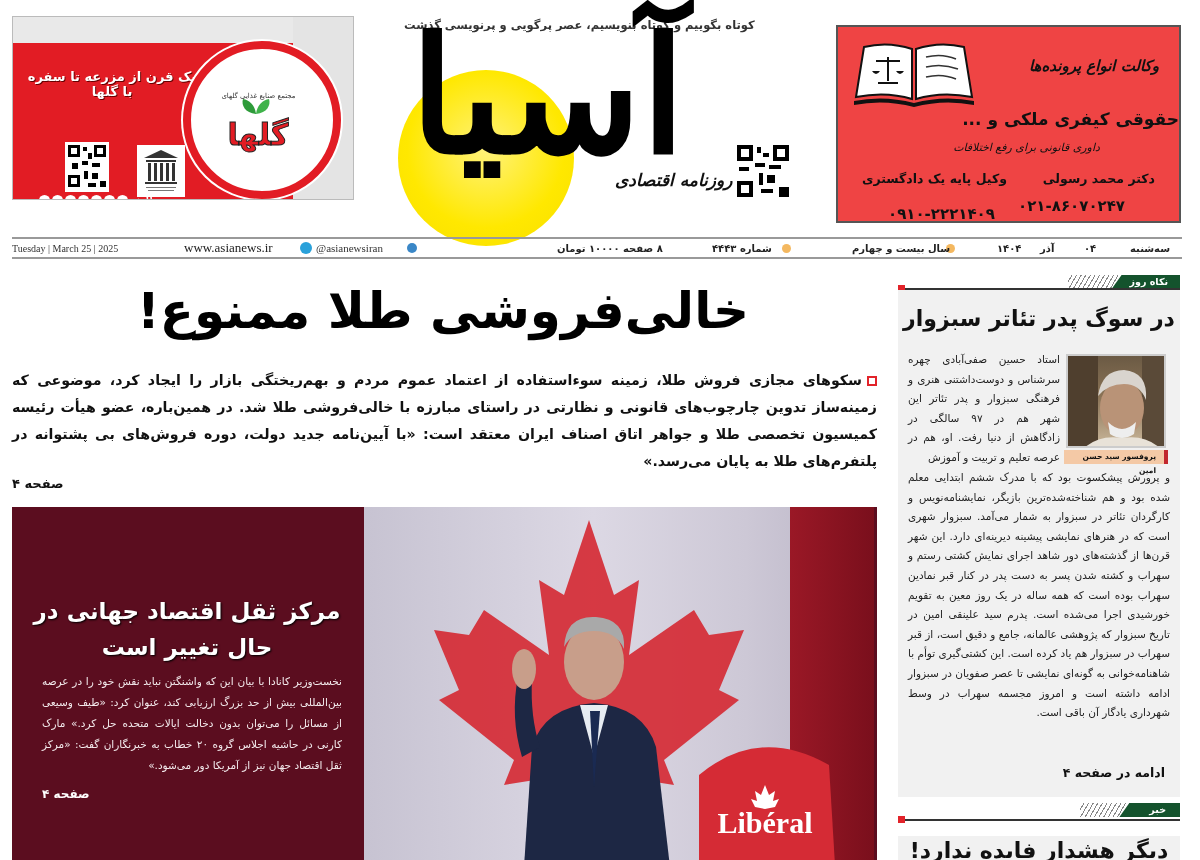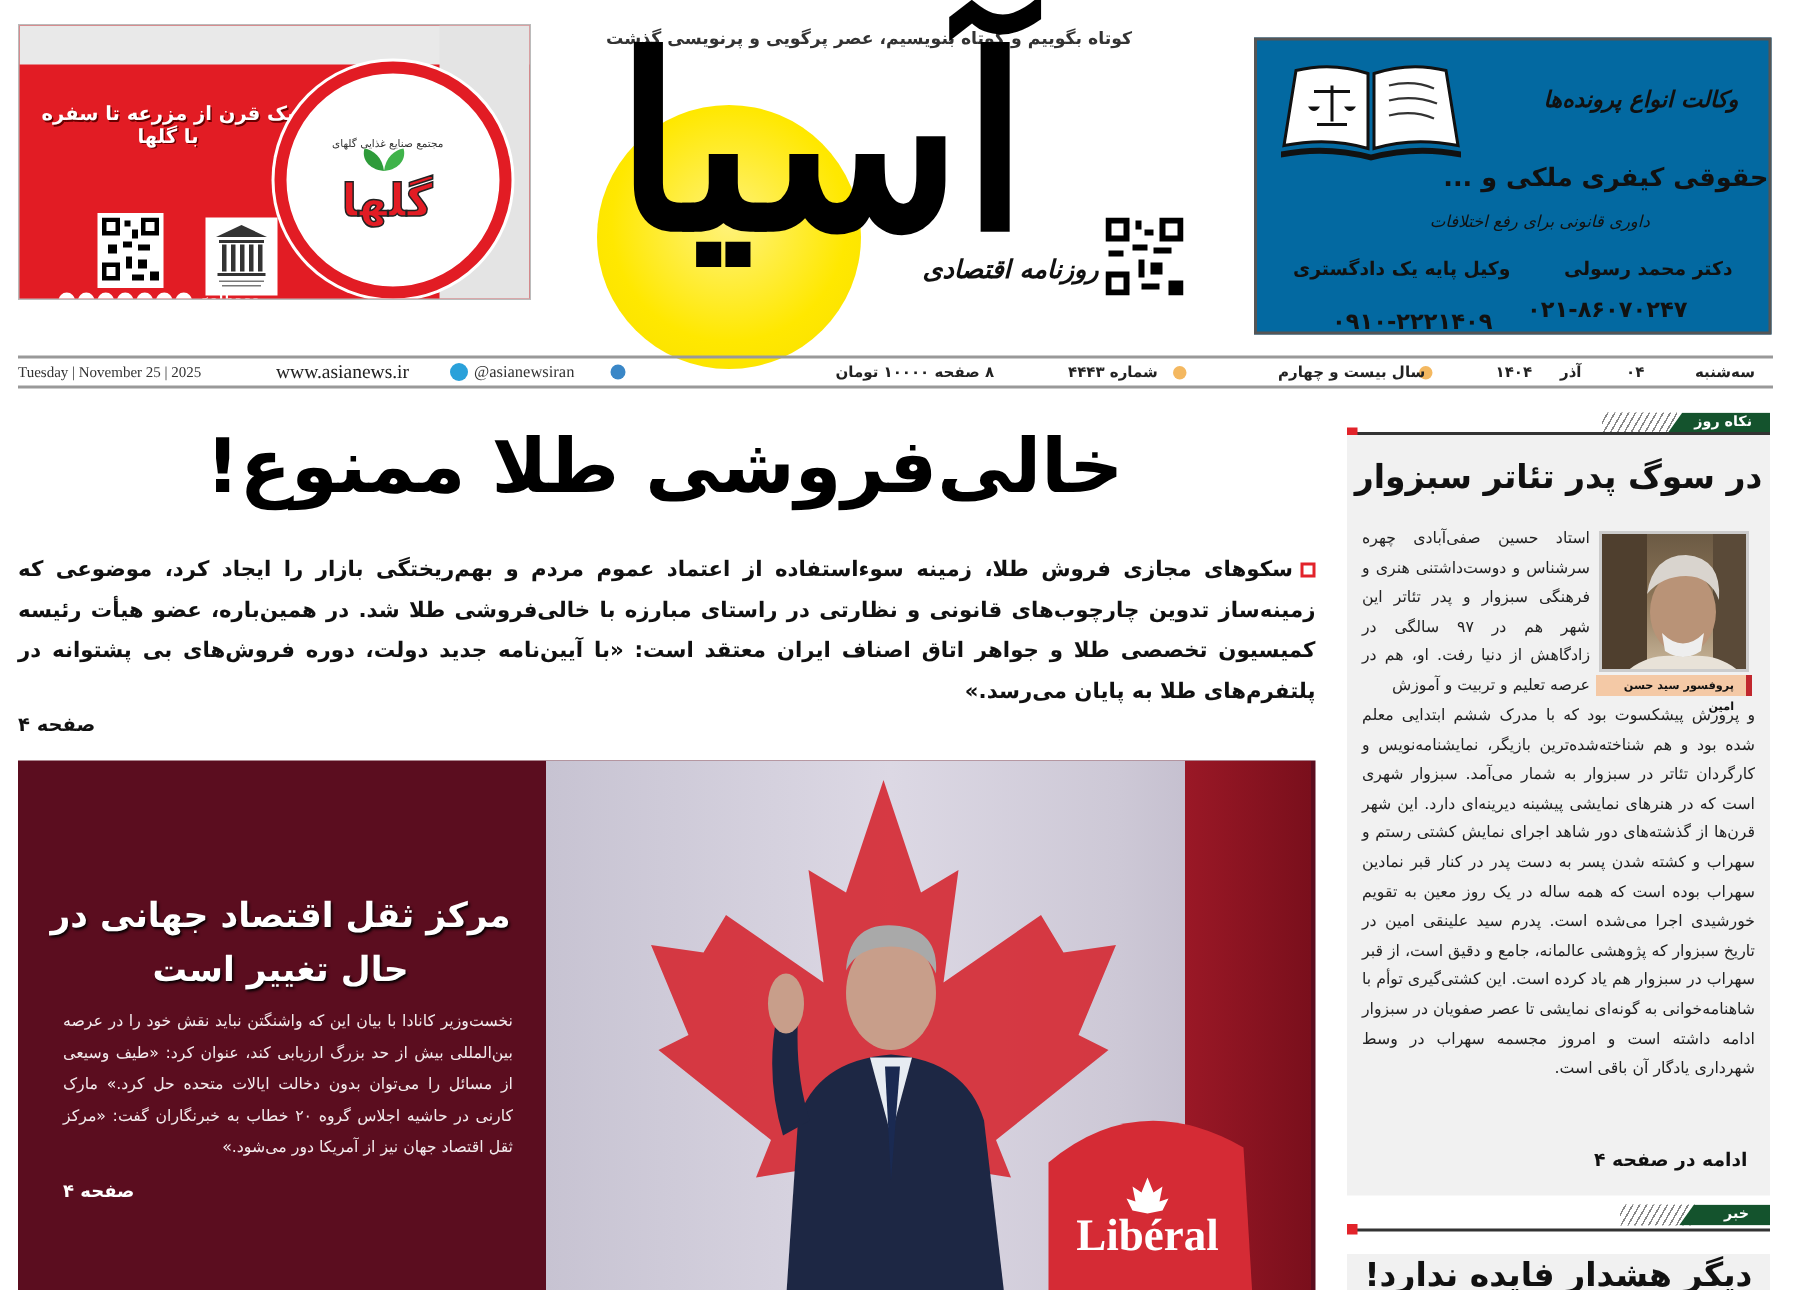--- a/index.html
+++ b/index.html
@@ -25,21 +25,21 @@
 
   
   .masthead { left: 390px; top: 10px; width: 420px; height: 225px; }
   .masthead .motto { position:absolute; left:14px; top:8px; direction:rtl; font-size:11.5px; font-weight:bold; color:#333; white-space:nowrap; }
   .masthead .sun { position:absolute; left:8px; top:60px; width:176px; height:176px; border-radius:50%; background: radial-gradient(circle at 50% 45%, #fff27a 0%, #ffe800 60%, #f7de00 100%); }
   .masthead .logo { position:absolute; left:20px; top:6px; font-family:"DejaVu Serif", serif; font-size:160px; line-height:1; font-weight:bold; direction:rtl; color:#000; letter-spacing:-6px; }
   .masthead .subtitle { position:absolute; left:225px; top:160px; direction:rtl; font-size:17px; font-weight:bold; font-style:italic; color:#111; }
   .masthead .qr { position:absolute; left:347px; top:135px; width:52px; height:52px; }
 
   
-  .ad-law { left: 836px; top: 25px; width: 345px; height: 198px; border: 2px solid #555; background:#0369a1; direction: rtl; }
+  .ad-law { left: 836px; top: 25px; width: 345px; height: 198px; border: 2px solid #555; background:#ef4444; direction: rtl; }
   .ad-law .book { position:absolute; left:14px; top:12px; width:124px; height:70px; }
   .ad-law .tagline { position:absolute; right:20px; top:30px; font-size:15px; font-weight:bold; font-style:italic; font-family:"DejaVu Serif", serif; }
   .ad-law .heading { position:absolute; left:0; right:0; top:82px; text-align:right; font-size:17px; font-weight:bold;padding-left:12px; }
   .ad-law .sub { position:absolute; left:0; right:0; top:114px; text-align:center; font-size:11px; font-style:italic; font-family:"DejaVu Serif", serif;padding-left:36px; }
   .ad-law .name { position:absolute; right:24px; top:144px; font-size:12.5px; font-weight:bold; }
   .ad-law .title { position:absolute; left:24px; top:144px; font-size:12.5px; font-weight:bold; }
   .ad-law .phone1 { position:absolute; right:54px; top:170px; font-size:15px; font-weight:bold; direction:ltr; }
   .ad-law .phone2 { position:absolute; left:50px; top:178px; font-size:15px; font-weight:bold; direction:ltr; }
 
   
@@ -184,21 +184,21 @@
   <div class="tagline">وکالت انواع پرونده‌ها</div>
   <div class="heading">حقوقی کیفری ملکی و ...</div>
   <div class="sub">داوری قانونی برای رفع اختلافات</div>
   <div class="name">دکتر محمد رسولی</div>
   <div class="title">وکیل پایه یک دادگستری</div>
   <div class="phone1">۰۲۱-۸۶۰۷۰۲۴۷</div>
   <div class="phone2">۰۹۱۰-۲۲۲۱۴۰۹</div>
 </div>
 
 <div class="abs infobar">
-  <span class="date-en">Tuesday | November 25 | 2025</span>
+  <span class="date-en">Tuesday | March 25 | 2025</span>
   <span class="site">www.asianews.ir</span>
   <span class="tg"></span>
   <span class="handle">@asianewsiran</span>
   <span class="ig"></span>
 
   <span class="fa" style="left:545px;">۸ صفحه ۱۰۰۰۰ تومان</span>
   <span class="dot" style="left:770px;"></span>
   <span class="fa" style="left:700px;">شماره ۴۴۴۳</span>
   <span class="dot" style="left:934px;"></span>
   <span class="fa" style="left:840px;">سال بیست و چهارم</span>

